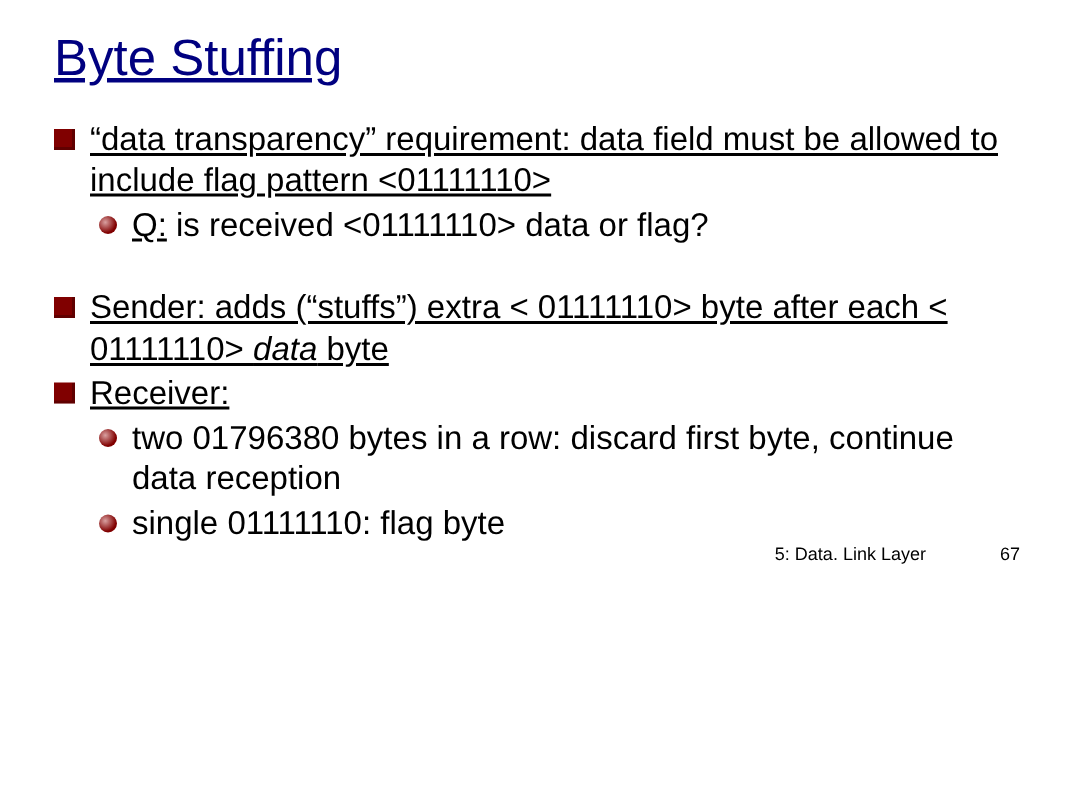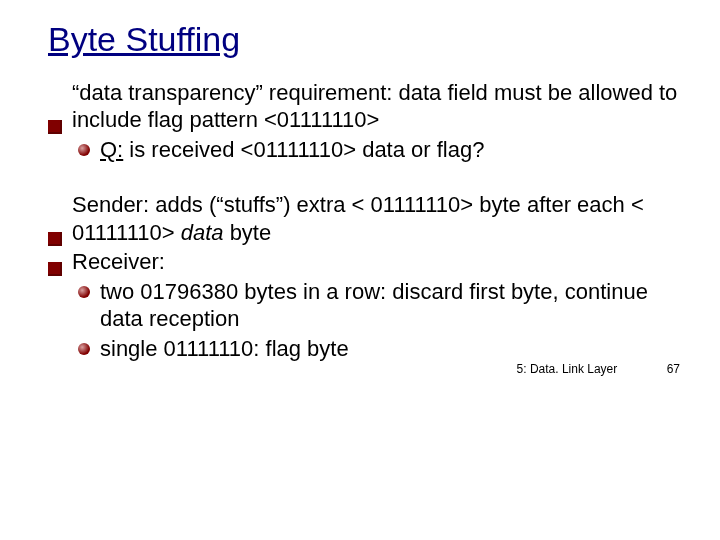--- a/index.html
+++ b/index.html
@@ -10,39 +10,40 @@
     background: #ffffff;
     font-family: "Comic Sans MS", "Comic Sans", cursive, sans-serif;
     color: #000000;
     overflow: hidden;
   }
   .slide {
     position: relative;
     width: 720px;
     height: 388px;
     box-sizing: border-box;
-    padding: 18px 36px 0 48px;
+    padding: 18px 36px 0 36px;
   }
   .title {
     font-size: 34px;
     text-decoration: underline;
     color: #000080;
     margin: 0 0 18px 0;
     font-weight: normal;
     line-height: 1.25;
   }
   .block {
     margin-bottom: 28px;
   }
   .bullet {
     display: flex;
-    align-items: flex-end;
+    align-items: flex-start;
     font-size: 22px;
     line-height: 1.25;
     margin-bottom: 2px;
+    text-decoration: underline;
   }
   .bullet .marker {
     width: 14px;
     height: 14px;
     margin-top: 7px;
     margin-right: 10px;
     background: #800000;
     flex: 0 0 auto;
     box-shadow: inset -2px -2px 0 rgba(0,0,0,0.25);
   }

